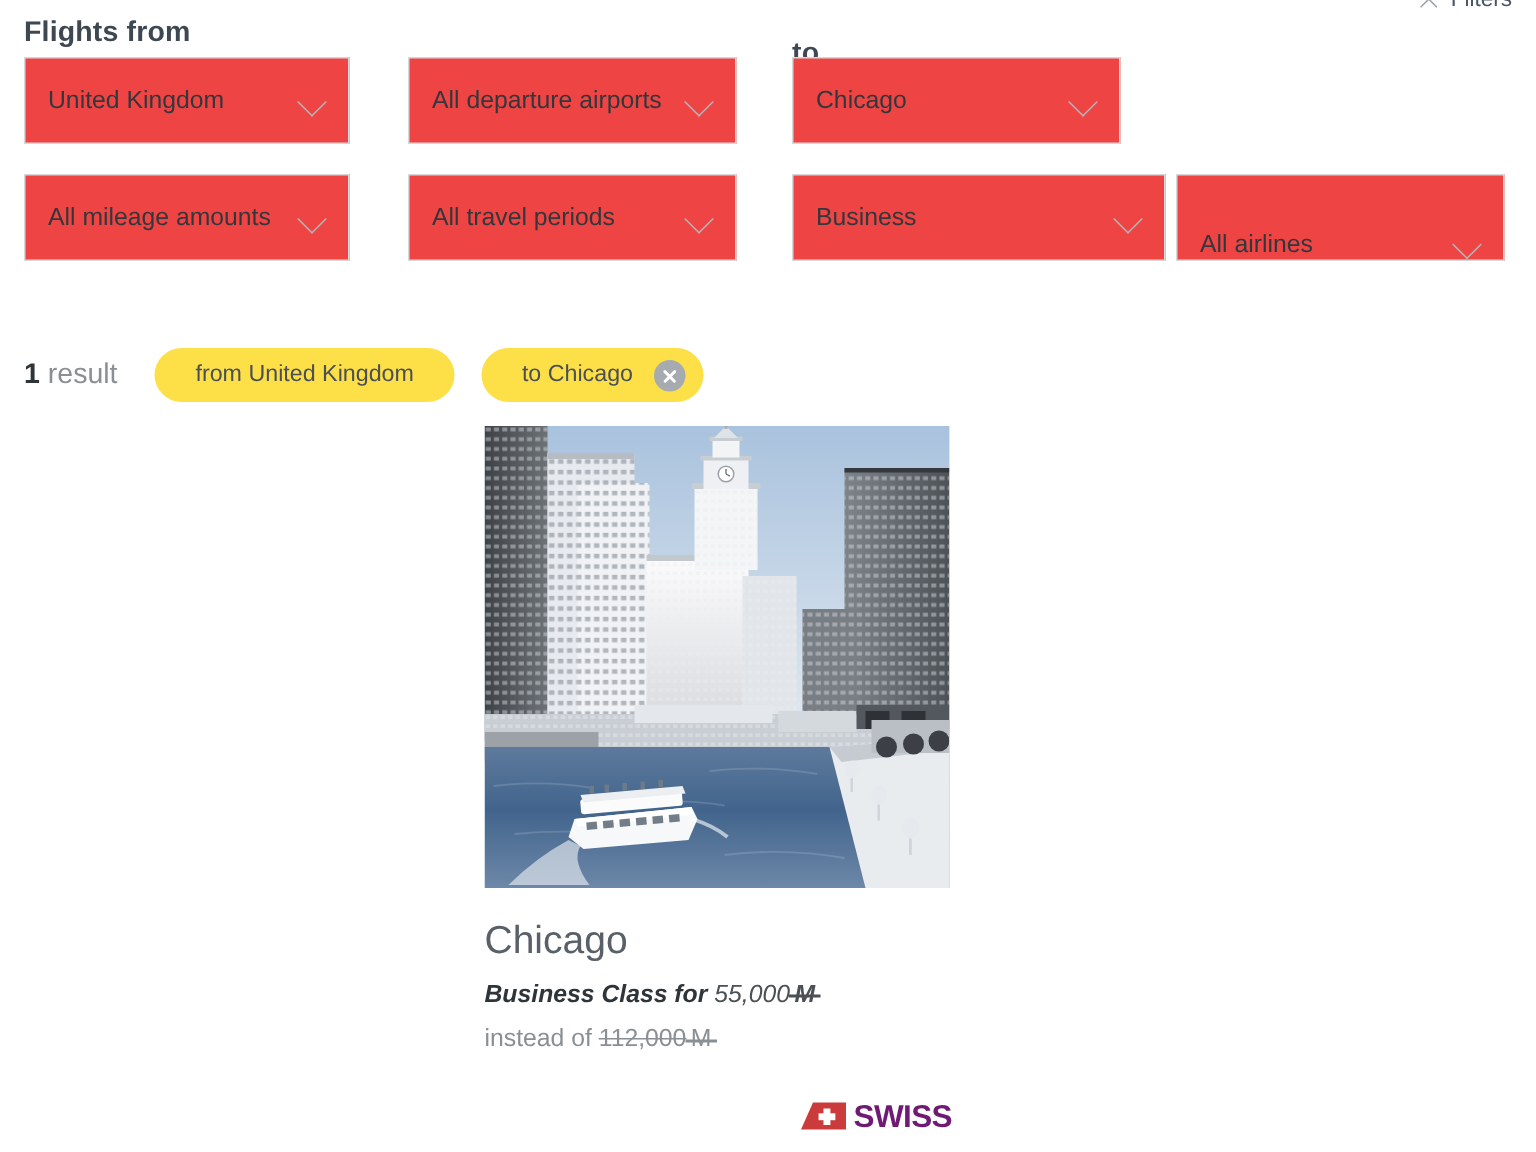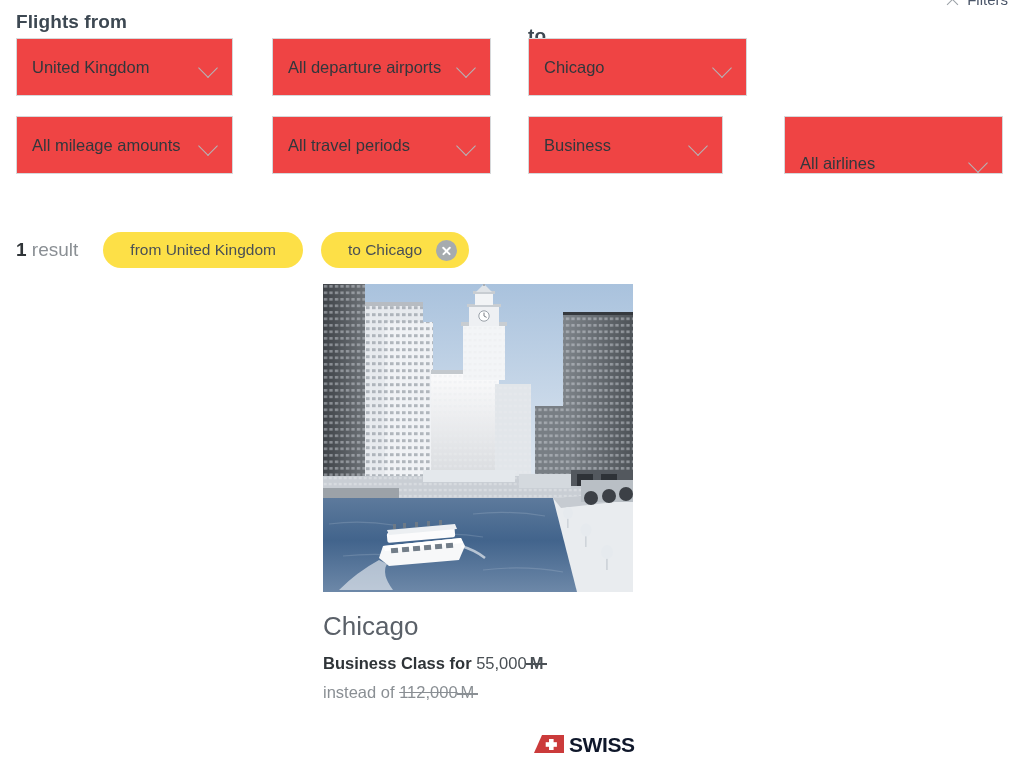--- a/index.html
+++ b/index.html
@@ -87,21 +87,21 @@
     border-bottom: 1.6px solid #b3b6b9;
     transform: rotate(45deg);
   }
 
   
   #sel-country  { left: 16px;  top: 38px;  width: 217px; }
   #sel-airport  { left: 272px; top: 38px;  width: 219px; }
   #sel-dest     { left: 528px; top: 38px;  width: 219px; }
   #sel-mileage  { left: 16px;  top: 116px; width: 217px; }
   #sel-period   { left: 272px; top: 116px; width: 219px; }
-  #sel-cabin    { left: 528px; top: 116px; width: 195px; justify-content: center; }
+  #sel-cabin    { left: 528px; top: 116px; width: 249px; justify-content: center; }
   #sel-airline  { left: 784px; top: 116px; width: 219px; align-items: flex-end; }
 
   
   .result-row {
     position: absolute;
     left: 16px; top: 232px;
     display: flex; align-items: center;
     height: 36px;
   }
   .result-count {
@@ -166,20 +166,21 @@
     margin-top: 20px;
     font-size: 26px;
     color: #5a6068;
     line-height: 1.15;
   }
   .offer-price {
     margin-top: 10px;
     font-size: 16.5px;
     color: #4a5055;
     line-height: 1.35;
+    font-style: italic;
   }
   .offer-price b { color: #2f3438; font-weight: bold; }
   .offer-old {
     margin-top: 7px;
     font-size: 16.5px;
     color: #8a8f94;
     line-height: 1.35;
   }
   .strike { text-decoration: line-through; }
 
@@ -203,21 +204,21 @@
   
   .swiss-logo {
     position: absolute;
     left: 534px; top: 733px;
     display: flex; align-items: center;
     gap: 5px;
   }
   .swiss-word {
     font-size: 21px;
     font-weight: bold;
-    color: #0f172a;
+    color: #701a75;
     letter-spacing: -0.4px;
     line-height: 1;
   }
 </style>
 </head>
 <body>
 
 <div class="page">
 
   <div class="filters-link">

